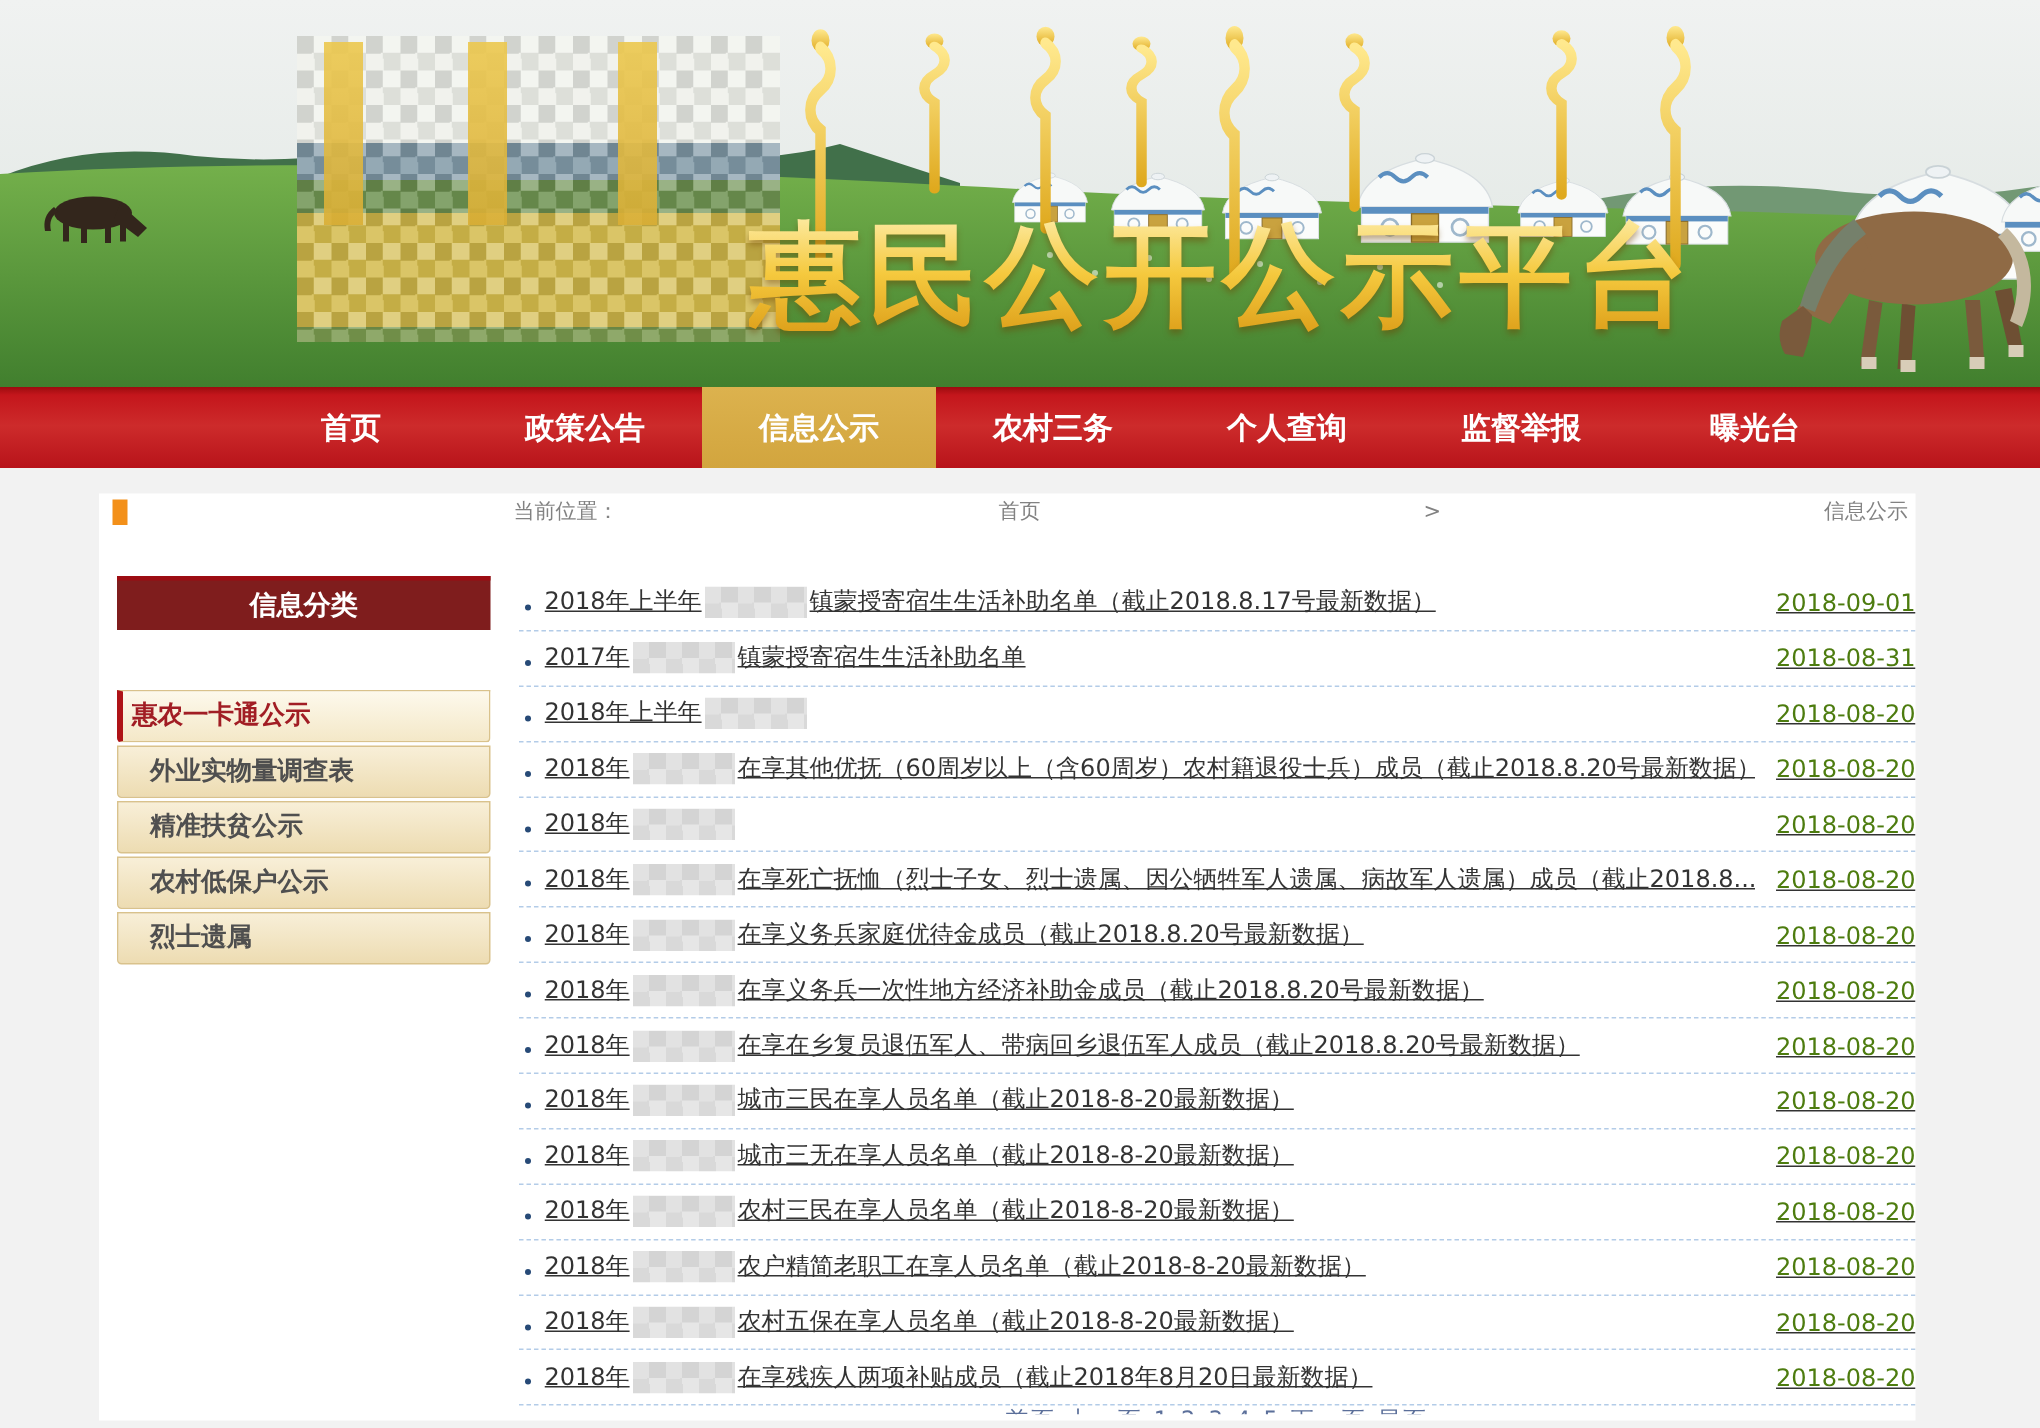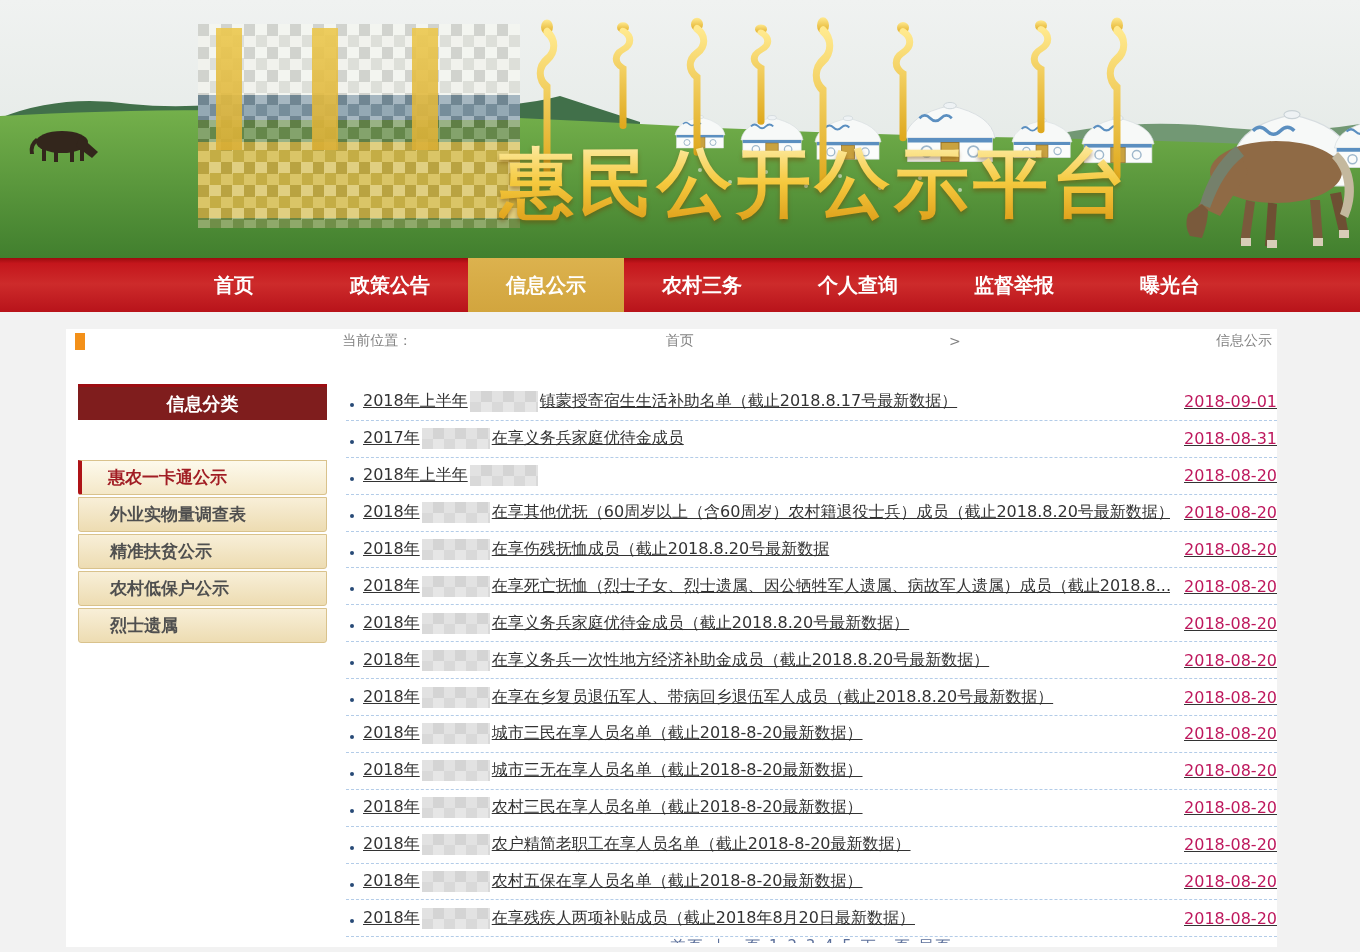--- a/index.html
+++ b/index.html
@@ -38,39 +38,39 @@
   .crumb .sq { width:10px; height:17px; background:#f39019; margin-right:9px; }
   .crumb a { color:#828282; text-decoration:none; margin:0 5px; cursor:pointer; }
   .crumb .sep { margin:0 2px; }
 
   .content { display:flex; margin-top:31px; }
 
   
   .sidebar { width:249px; margin-left:12px; flex:none; }
   .sidebar-head { height:36px; line-height:33px; text-align:center; color:#fff;
     font-size:18px; font-weight:bold; background:#7f1d1d; border-top:3px solid #9c0d12; }
-  .side-item { height:35px; line-height:33px; padding-left:31px; margin-top:2px;
+  .side-item { height:35px; line-height:33px; padding-left:21px; margin-top:2px;
     font-size:17px; font-weight:bold; color:#4f4f4f; cursor:pointer;
     border:1px solid #d9c28c; border-radius:0 0 3px 3px;
     background:linear-gradient(180deg,#f8efd8 0%,#eddcb2 100%); }
-  .side-item.active { color:#a11d24; padding-left:26px;
+  .side-item.active { color:#a11d24; padding-left:6px;
     border-left:4px solid #ae1317;
     background:linear-gradient(180deg,#fdf9ec 0%,#f4e8c8 100%);margin-top:40px; }
 
   
   .main { flex:1; margin-left:19px; overflow:hidden; }
   .row { display:flex; align-items:center; height:36.9px;
     border-bottom:1px dashed #b3cce8; font-size:16px; color:#333; cursor:pointer;text-decoration:underline; }
   .dot { width:4px; height:4px; border-radius:50%; background:#274a77;
     margin:6px 9px 0 4px; flex:none; }
   .rtext { flex:1; white-space:nowrap; overflow:hidden; display:flex; align-items:center; }
   .blur { display:inline-block; width:68px; height:21px; margin:0 2px; flex:none;
     background:
       conic-gradient(#d4d4d4 0 90deg,#e6e6e6 90deg 180deg,#d9d9d9 180deg 270deg,#e2e2e2 270deg) 0 0/22px 22px; }
-  .rdate { margin-left:14px; flex:none; color:#be185d; font-size:16px; }
+  .rdate { margin-left:14px; flex:none; color:#4d7c0f; font-size:16px; }
   .pager { height:6px; overflow:hidden; text-align:center; font-size:15px;
     color:#5b6f9a; letter-spacing:2px; cursor:pointer; }
 </style>
 </head>
 <body>
 
 <div class="banner">
   <svg width="1360" height="258" viewBox="0 0 1360 258">
     <defs>
       <linearGradient id="grassg" x1="0" y1="0" x2="0" y2="1">
@@ -224,21 +224,21 @@
               <span>镇蒙授寄宿生生活补助名单（截止2018.8.17号最新数据）</span>
             </span>
             <span class="rdate">2018-09-01</span>
           </div>
 
           <div class="row">
             <span class="dot"></span>
             <span class="rtext">
               <span>2017年</span>
               <span class="blur"></span>
-              <span>在享义务兵家庭优待金成员</span>
+              <span>镇蒙授寄宿生生活补助名单</span>
             </span>
             <span class="rdate">2018-08-31</span>
           </div>
 
           <div class="row">
             <span class="dot"></span>
             <span class="rtext">
               <span>2018年上半年</span>
               <span class="blur"></span>
             </span>
@@ -253,21 +253,20 @@
               <span>在享其他优抚（60周岁以上（含60周岁）农村籍退役士兵）成员（截止2018.8.20号最新数据）</span>
             </span>
             <span class="rdate">2018-08-20</span>
           </div>
 
           <div class="row">
             <span class="dot"></span>
             <span class="rtext">
               <span>2018年</span>
               <span class="blur"></span>
-              <span>在享伤残抚恤成员（截止2018.8.20号最新数据</span>
             </span>
             <span class="rdate">2018-08-20</span>
           </div>
 
           <div class="row">
             <span class="dot"></span>
             <span class="rtext">
               <span>2018年</span>
               <span class="blur"></span>
               <span>在享死亡抚恤（烈士子女、烈士遗属、因公牺牲军人遗属、病故军人遗属）成员（截止2018.8....</span>

